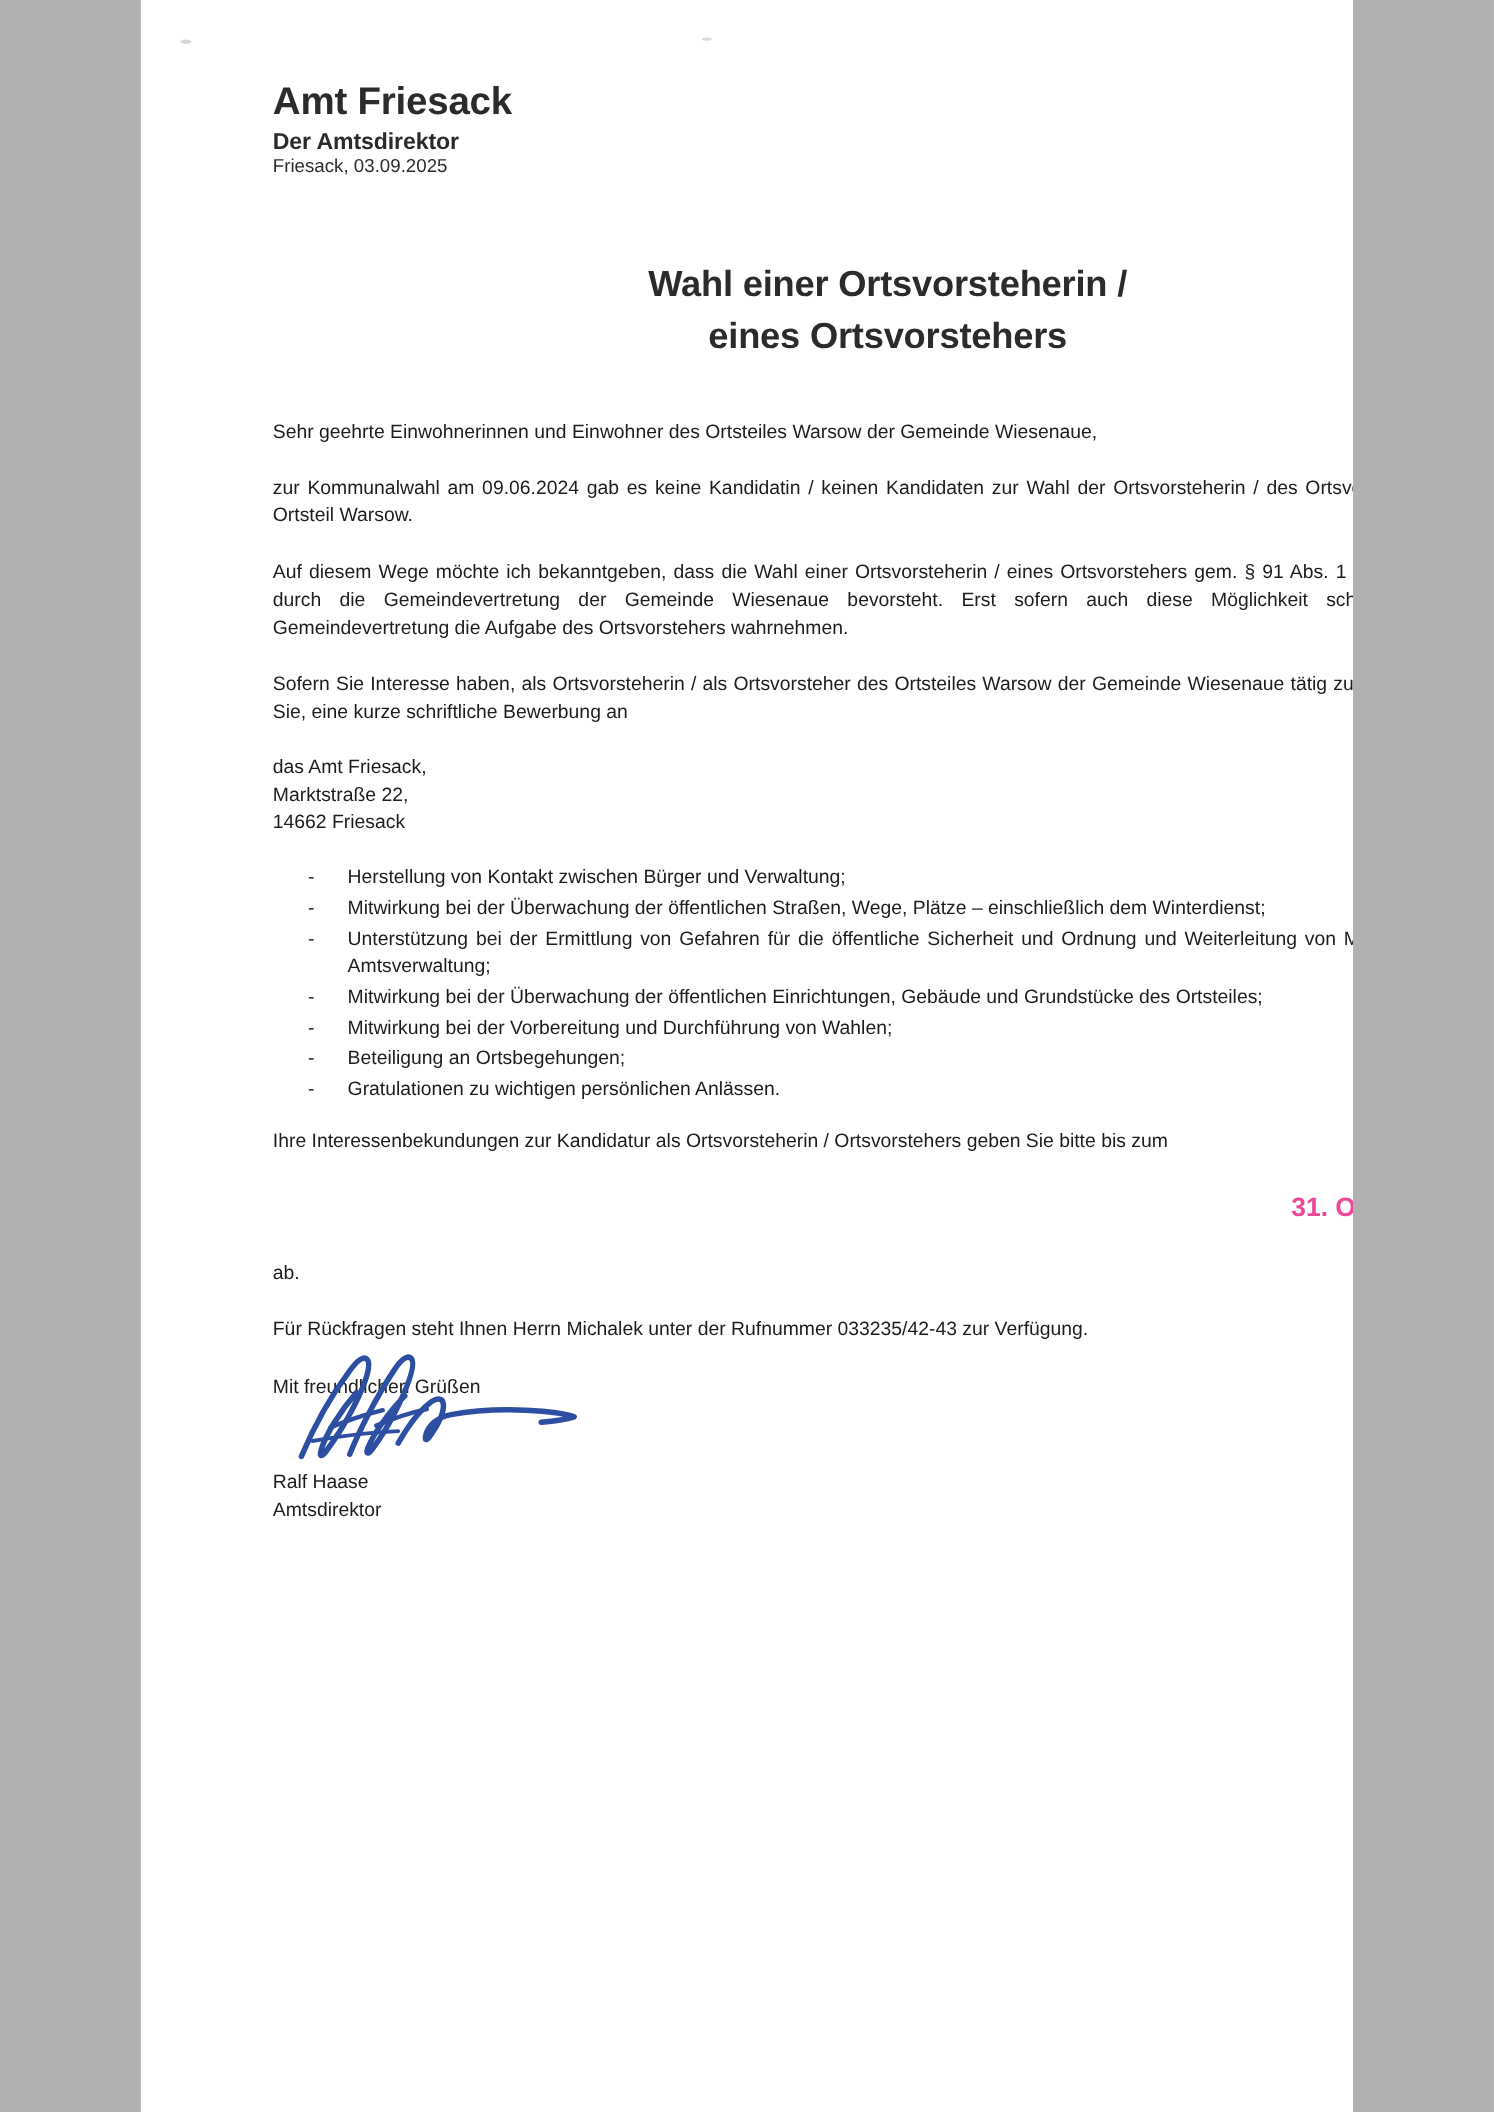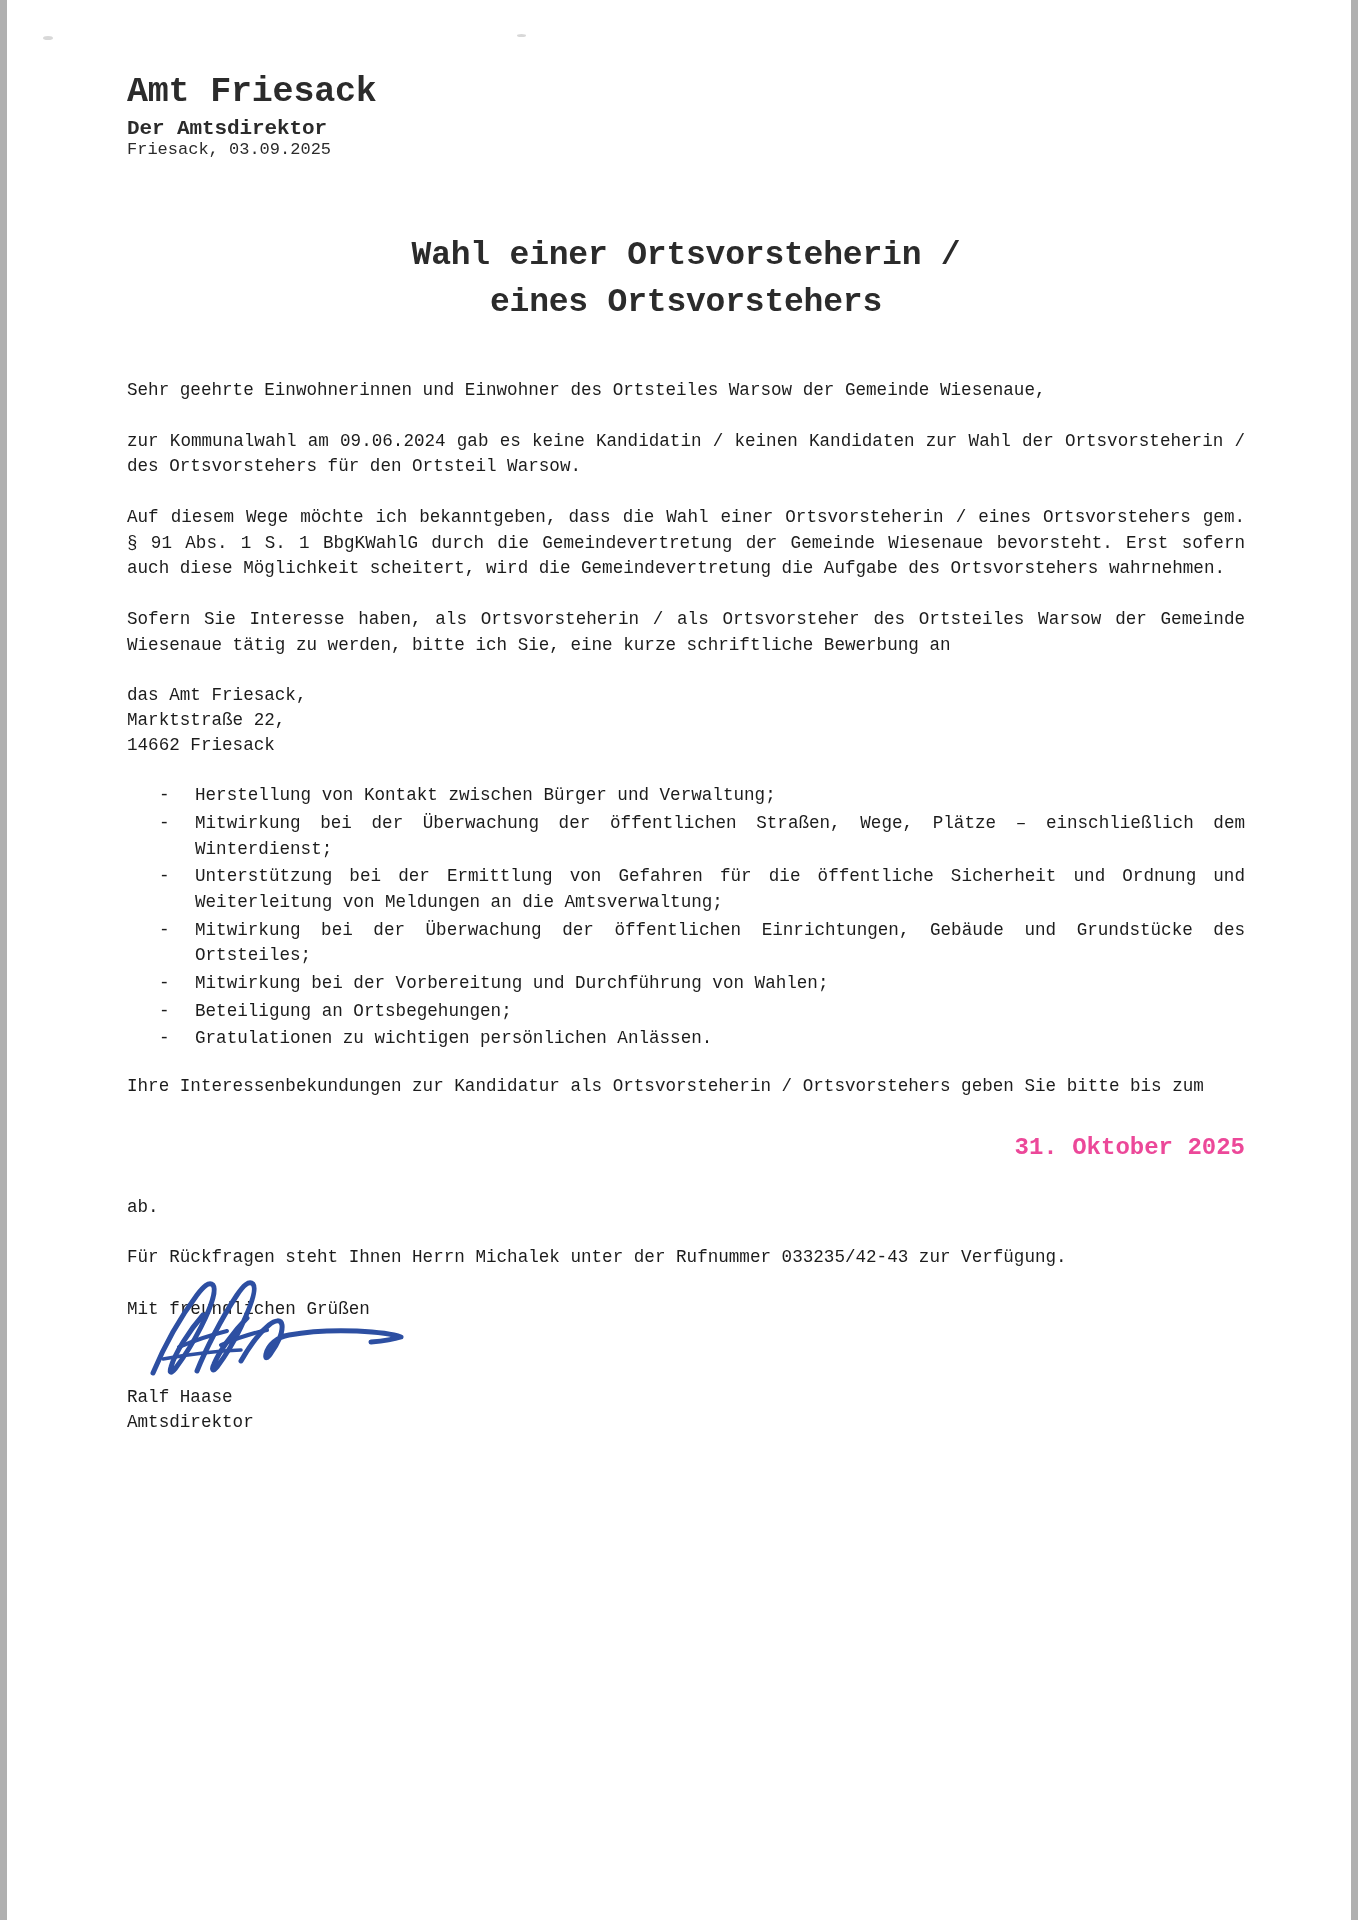--- a/index.html
+++ b/index.html
@@ -2,26 +2,26 @@
 <html lang="de"><head>
 <meta charset="utf-8">
 <style>
   html, body {
     margin: 0;
     padding: 0;
     background: #b0b0b0;
   }
   .page {
     position: relative;
-    width: 1344px;
+    width: 1102px;
     height: 1920px;
     background: #ffffff;
     margin: 0 auto;
     overflow: hidden;
-    font-family: Liberation Mono, monospace;
+    font-family: Liberation Sans, sans-serif;
     color: #1c1c1c;
     box-sizing: border-box;
   }
 
   
   .speckle {
     position: absolute;
     background: #d8d8d8;
     border-radius: 50%;
   }

